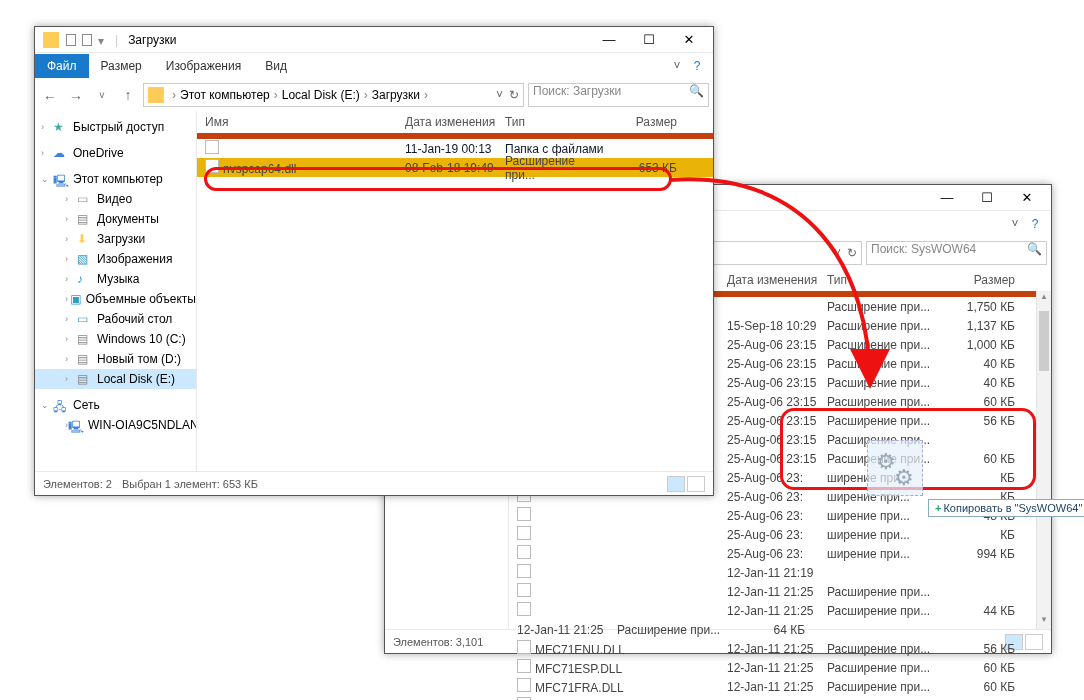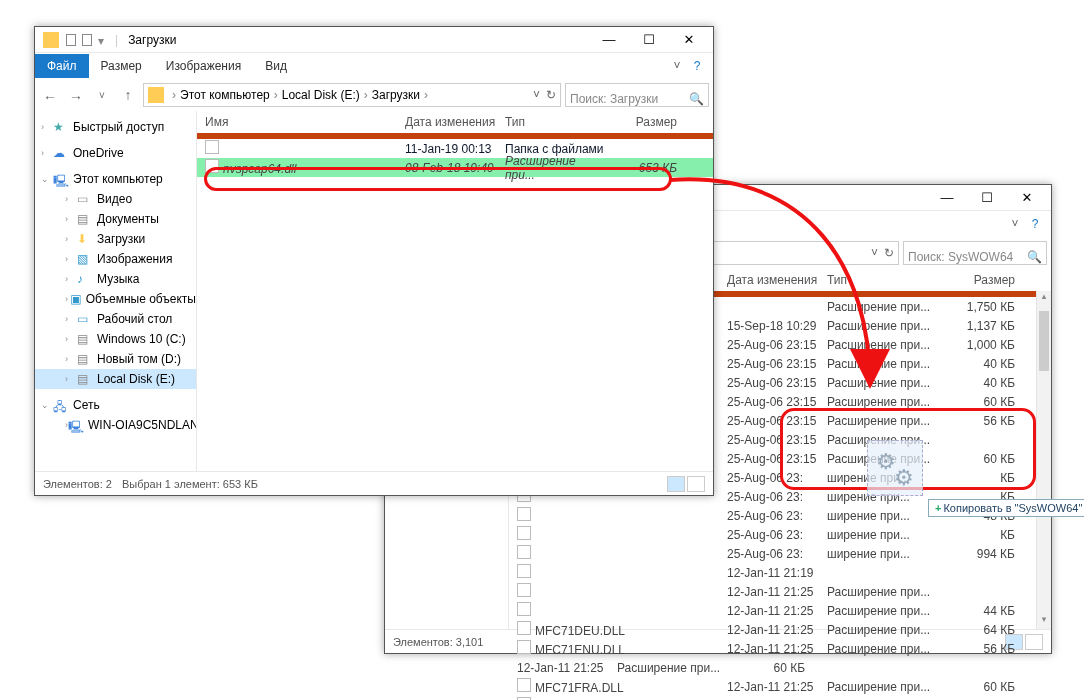--- a/index.html
+++ b/index.html
@@ -20,21 +20,21 @@
 .rtab { padding: 5px 12px; color: #333; }
 .rhelp { margin-left: auto; padding: 0 6px; display: flex; }
 .rhelp span { width: 20px; text-align: center; color: #666; }
 
 .addr { height: 32px; display: flex; align-items: center; padding: 2px 4px; gap: 4px; }
 .navbtn { width: 22px; height: 22px; display: flex; align-items: center; justify-content: center; color: #666; font-size: 14px; }
 .crumb { flex: 1; height: 24px; border: 1px solid #ccc; display: flex; align-items: center; padding: 0 4px; font-size: 12px; }
 .crumb .ficon { width: 16px; height: 16px; background: #fc5; margin-right: 4px; }
 .crumb .sep { margin: 0 4px; color: #888; }
 .crumb .dd { margin-left: auto; display: flex; gap: 6px; color: #666; }
-.search { width: 144px; height: 24px; border: 1px solid #ccc; display: flex; align-items: flex-end; padding: 0 4px; font-size: 12px; color: #888; }
+.search { width: 181px; height: 24px; border: 1px solid #ccc; display: flex; align-items: flex-start; padding: 0 4px; font-size: 12px; color: #888; }
 .search .sicon { margin-left: auto; }
 
 .body { display: flex; height: calc(100% - 108px); }
 .nav { width: 162px; border-right: 1px solid #e8e8e8; padding: 6px 0; font-size: 12px; overflow: hidden; }
 .nav .item { display: flex; align-items: center; height: 20px; padding-left: 6px; white-space: nowrap; }
 .nav .item.indent { padding-left: 30px; }
 .nav .item.sel { background: #cce8ff; }
 .nav .chev { width: 12px; display: inline-block; color: #888; font-size: 9px; }
 .nav .nicon { width: 16px; height: 14px; margin-right: 4px; display: inline-block; }
 .bstar{color:#4aa;} .bcloud{color:#3a82db;} .bcomp{color:#3a82db;} .bdrive{color:#888;} .bnet{color:#3a82db;} .bfold{color:#fc5;}
@@ -45,21 +45,21 @@
 .col-date { width: 100px; }
 .col-type { width: 102px; }
 .col-size { width: 70px; text-align: right; }
 .w2 .col-name { width: 210px; }
 .w2 .col-date { width: 100px; }
 .w2 .col-type { width: 108px; }
 .w2 .col-size { width: 80px; text-align: right; }
 .row { display: flex; padding: 2px 8px; height: 19px; align-items: center; color: #444; }
 .row .ficon2 { width: 14px; height: 14px; margin-right: 4px; border: 1px solid #bbb; background: #fff; display: inline-block; }
 .row.dim { color: #0f172a; }
-.row.sel { background: #86efac; font-style: italic; }
+.row.sel { background: #eab308; }
 
 .status { height: 24px; border-top: 1px solid #e8e8e8; display: flex; align-items: center; font-size: 11px; padding: 12px 8px; color: #555; gap: 10px; }
 .status .vicons { margin-left: auto; display: flex; gap: 2px; }
 .status .vicons span { width: 18px; height: 16px; border: 1px solid #ccc; }
 .status .vicons .on { background: #cce8ff; }
 
 
 .redbox { position: absolute; border: 3px solid #e11; border-radius: 14px; z-index: 20; pointer-events: none; }
 .rb1 { left: 204px; top: 167px; width: 468px; height: 24px; }
 .rb2 { left: 780px; top: 408px; width: 256px; height: 82px; }
@@ -242,32 +242,32 @@
           <span class="col-type">Расширение при...</span>
           <span class="col-size"></span>
         </div>
         <div class="row">
           <span class="col-name"><span class="ficon2"></span></span>
           <span class="col-date">12-Jan-11 21:25</span>
           <span class="col-type">Расширение при...</span>
           <span class="col-size">44 КБ</span>
         </div>
         <div class="row">
-          <span class="col-name"><span class="ficon2"></span>MFC71DEU.DLL</span>
           <span class="col-date">12-Jan-11 21:25</span>
           <span class="col-type">Расширение при...</span>
           <span class="col-size">64 КБ</span>
         </div>
         <div class="row">
           <span class="col-name"><span class="ficon2"></span>MFC71ENU.DLL</span>
           <span class="col-date">12-Jan-11 21:25</span>
           <span class="col-type">Расширение при...</span>
           <span class="col-size">56 КБ</span>
         </div>
         <div class="row">
+          <span class="col-name"><span class="ficon2"></span>MFC71ESP.DLL</span>
           <span class="col-date">12-Jan-11 21:25</span>
           <span class="col-type">Расширение при...</span>
           <span class="col-size">60 КБ</span>
         </div>
         <div class="row">
           <span class="col-name"><span class="ficon2"></span>MFC71FRA.DLL</span>
           <span class="col-date">12-Jan-11 21:25</span>
           <span class="col-type">Расширение при...</span>
           <span class="col-size">60 КБ</span>
         </div>

